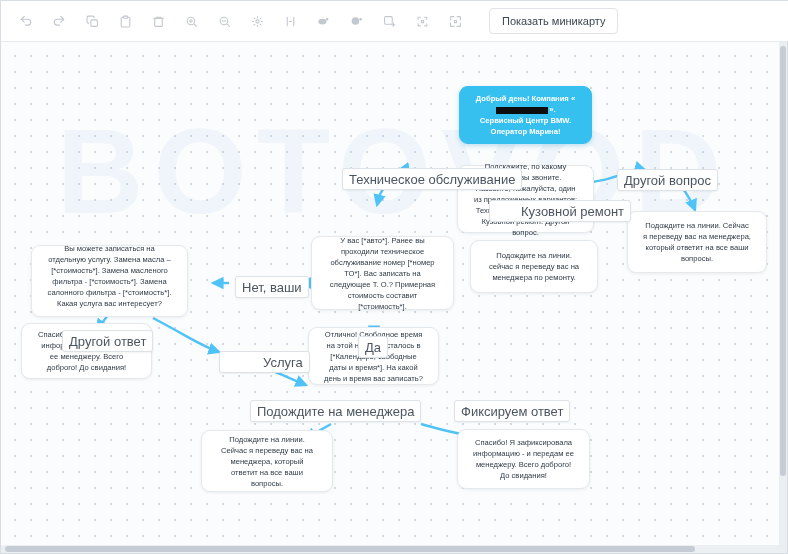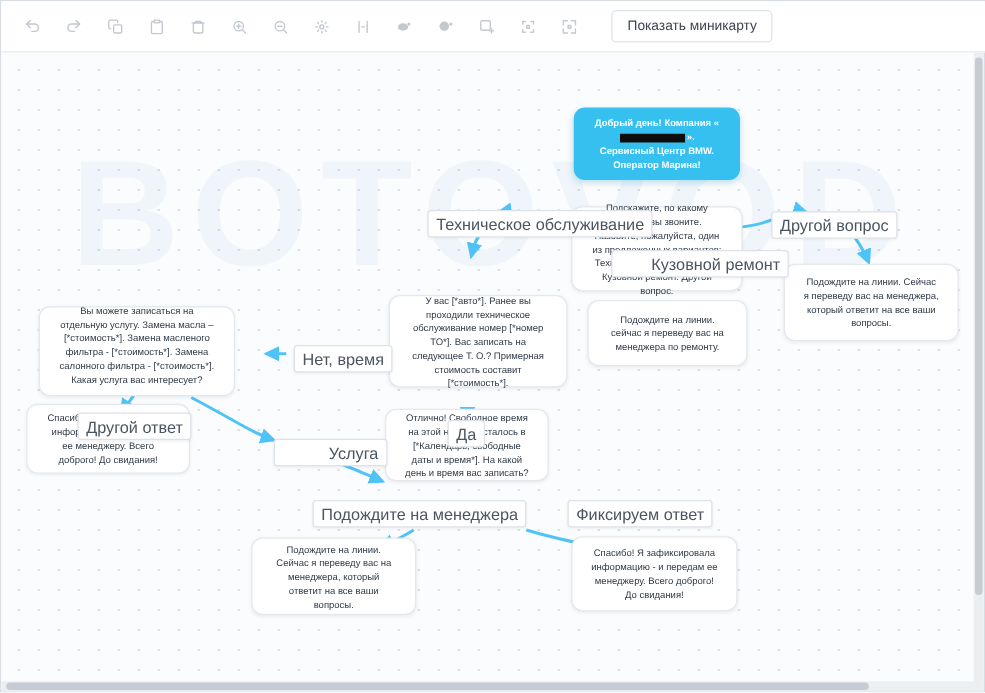--- a/index.html
+++ b/index.html
@@ -321,21 +321,21 @@
     <div class="node" style="left:456px; top:387px; width:133px; height:60px;">
       <div class="txt">Спасибо! Я зафиксировала информацию  - и передам ее менеджеру. Всего доброго! До свидания!</div>
     </div>
 
     <div class="elabel" style="left:341px; top:126px;">Техническое обслуживание</div>
 
     <div class="elabel" style="left:488px; top:158px;padding-left:31px;">Кузовной ремонт</div>
 
     <div class="elabel" style="left:616px; top:127px;text-align:right;">Другой вопрос</div>
 
-    <div class="elabel" style="left:234px; top:234px;">Нет, время</div>
+    <div class="elabel" style="left:234px; top:234px;">Нет, ваши</div>
 
     <div class="elabel" style="left:357px; top:294px;">Да</div>
 
     <div class="elabel" style="left:61px; top:288px;">Другой ответ</div>
 
     <div class="elabel" style="left:218px; top:309px;padding-left:43px;">Услуга</div>
 
     <div class="elabel" style="left:249px; top:358px;">Подождите на менеджера</div>
 
     <div class="elabel" style="left:453px; top:358px;">Фиксируем ответ</div>

